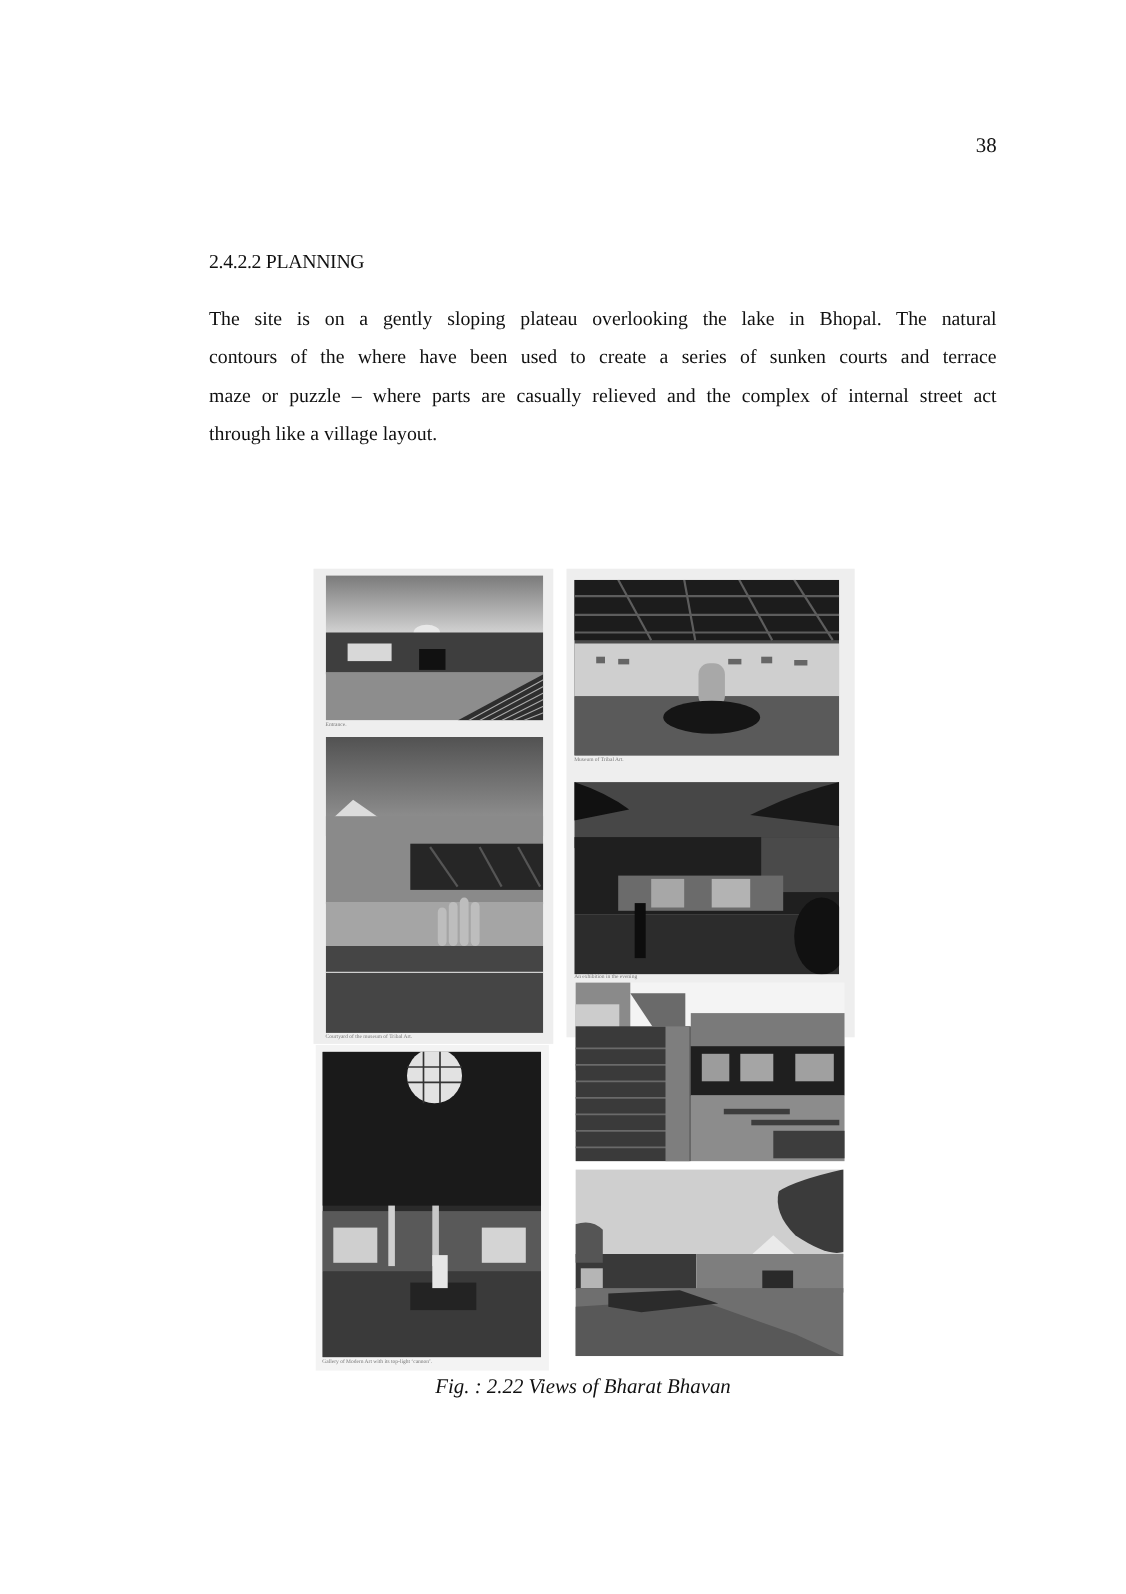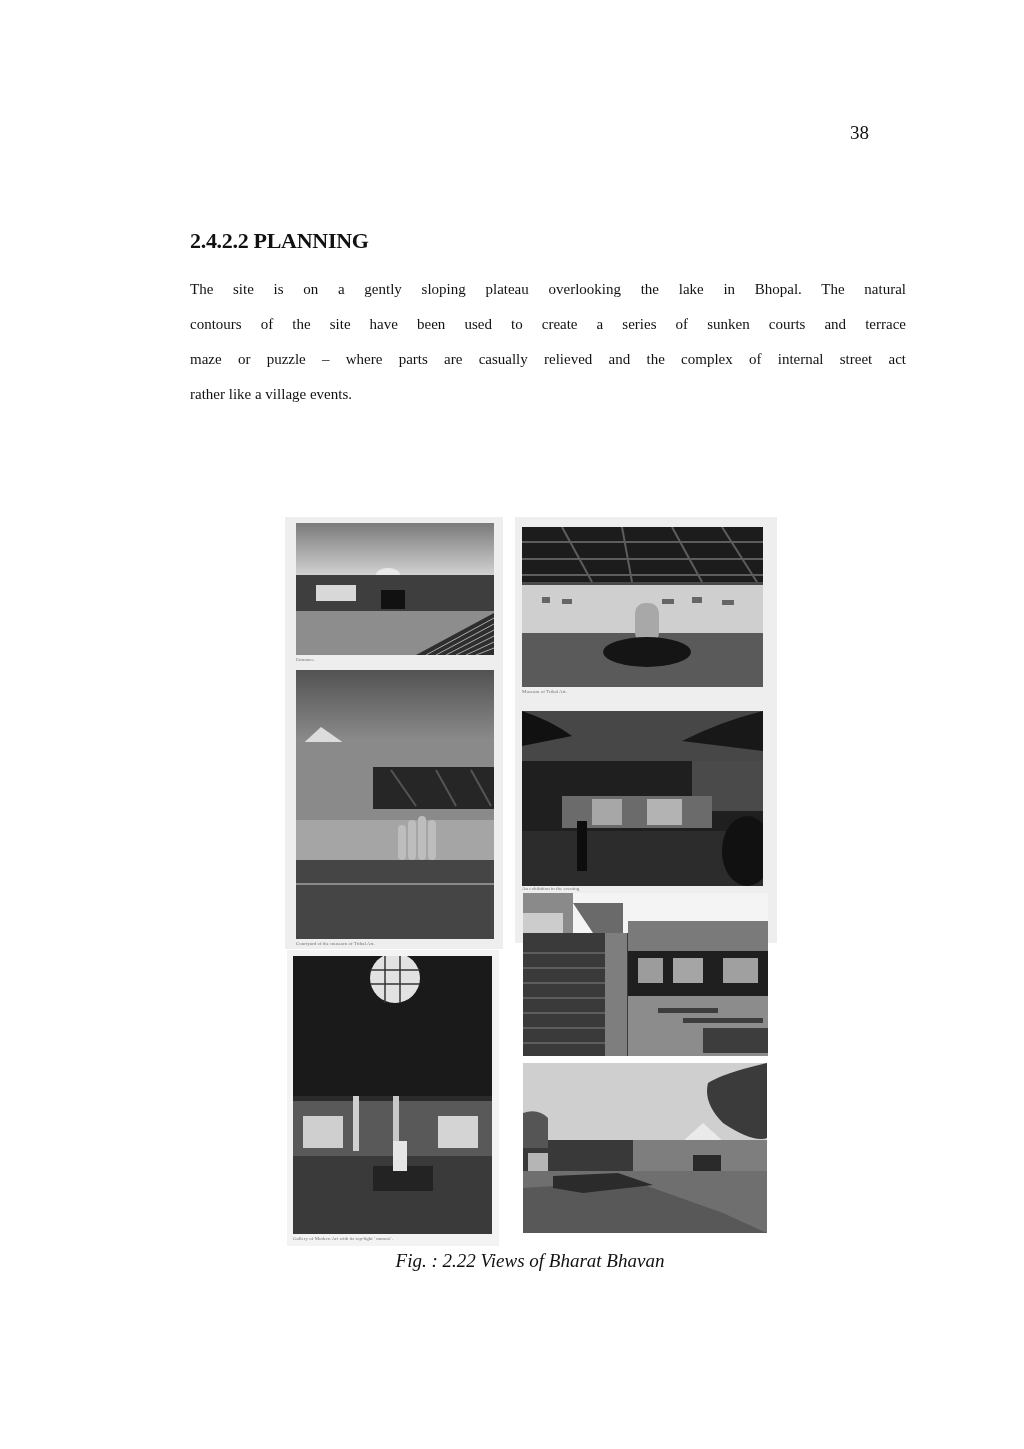--- a/index.html
+++ b/index.html
@@ -2,29 +2,29 @@
 <html><head>
 <meta charset="utf-8">
 <style>
   html, body { margin: 0; padding: 0; background: #ffffff; }
   body {
     width: 1024px; height: 1449px; position: relative; overflow: hidden;
     font-family: "Liberation Serif", "DejaVu Serif", serif; color: #111;
   }
   .page-number {
     position: absolute; top: 122px; left: 850px; width: 56px;
-    font-size: 19px;
+    text-align: right; font-size: 19px;
   }
   .heading {
     position: absolute; top: 228px; left: 190px;
-    font-size: 22px; font-weight: bold; letter-spacing: -0.3px;
+    font-size: 18px; font-weight: normal; letter-spacing: -0.3px;
   }
   .body-text {
     position: absolute; top: 272px; left: 190px; width: 716px;
-    font-size: 15px; line-height: 35px; text-align: justify;
+    font-size: 18px; line-height: 35px; text-align: justify;
   }
   .body-text .line { display: block; text-align: justify; text-align-last: justify; white-space: nowrap; }
   .body-text .line.last { text-align-last: left; }
 
   .panel { position: absolute; background: #eeeeee; }
   .photo { position: absolute; overflow: hidden; }
   .photo-caption {
     position: absolute; font-size: 5px; color: #777; white-space: nowrap;
     font-family: "Liberation Serif", serif;
   }
@@ -35,23 +35,23 @@
 </style>
 </head>
 <body>
 
 <div class="page-number">38</div>
 
 <div class="heading">2.4.2.2 PLANNING</div>
 
 <div class="body-text">
   <span class="line">The site is on a gently sloping plateau overlooking the lake in Bhopal. The natural</span>
-  <span class="line">contours of the site have been used to create a series of sunken courts and terrace</span>
+  <span class="line">contours of the where have been used to create a series of sunken courts and terrace</span>
   <span class="line">maze or puzzle – where parts are casually relieved and the complex of internal street act</span>
-  <span class="line last">rather like a village events.</span>
+  <span class="line last">through like a village layout.</span>
 </div>
 
 <div>
 
   <div class="panel" style="left:285px;top:517px;width:218px;height:432px;"></div>
   <div class="panel" style="left:287px;top:950px;width:212px;height:296px;background:#f3f3f3;"></div>
 
   <div class="panel" style="left:515px;top:517px;width:262px;height:426px;"></div>
 
   <div class="photo" style="left:296px;top:523px;width:198px;height:132px;">

